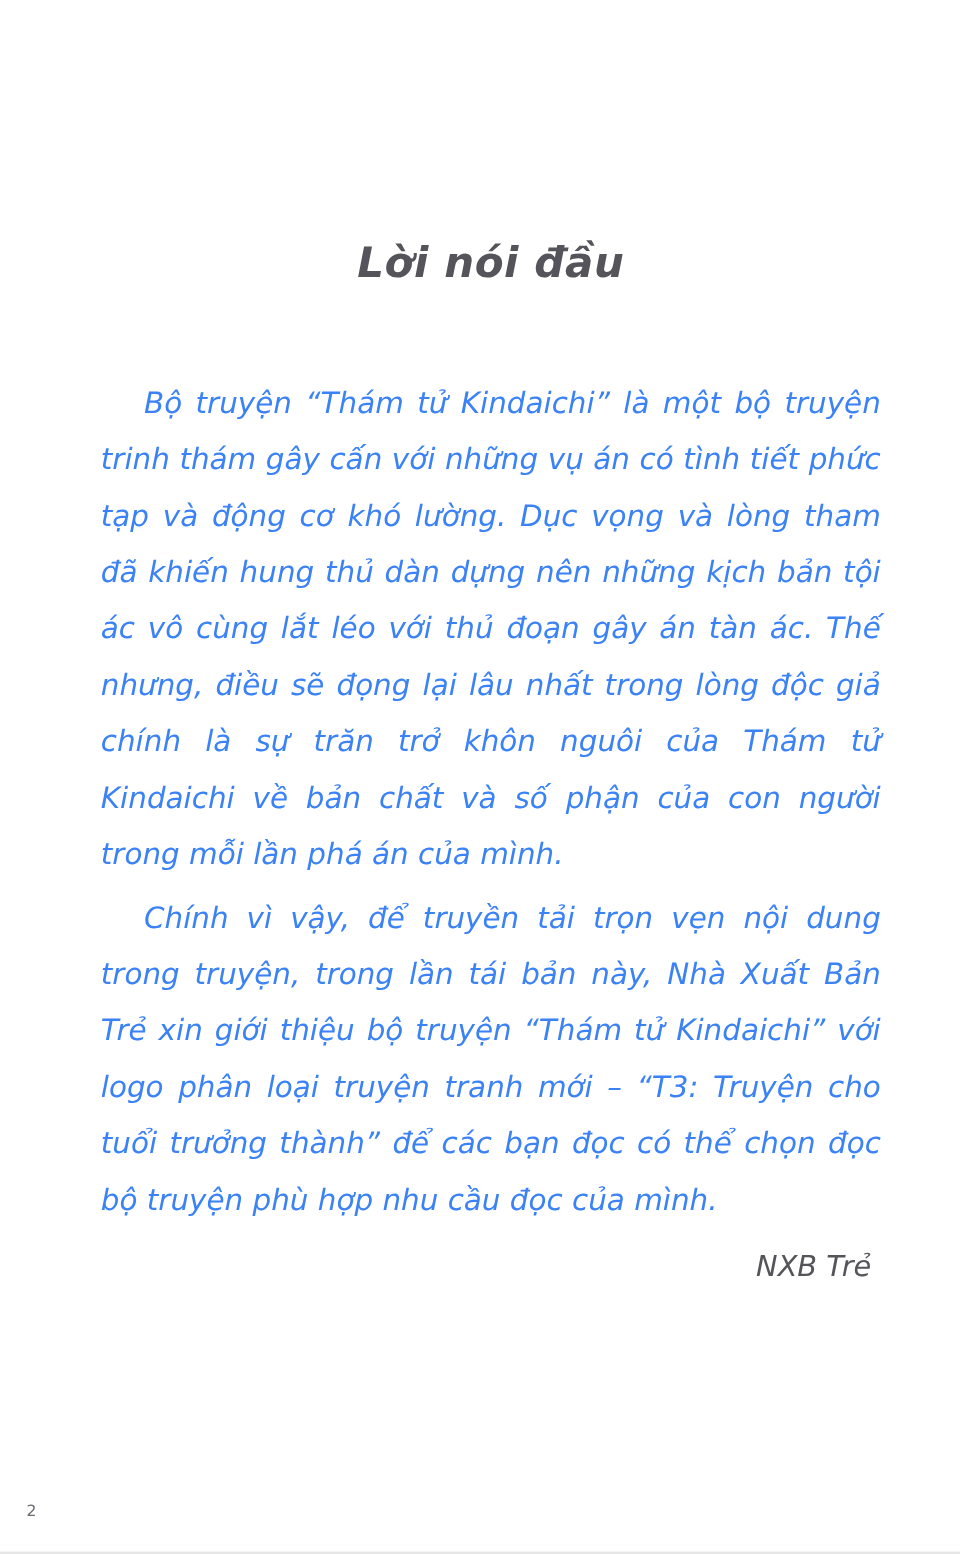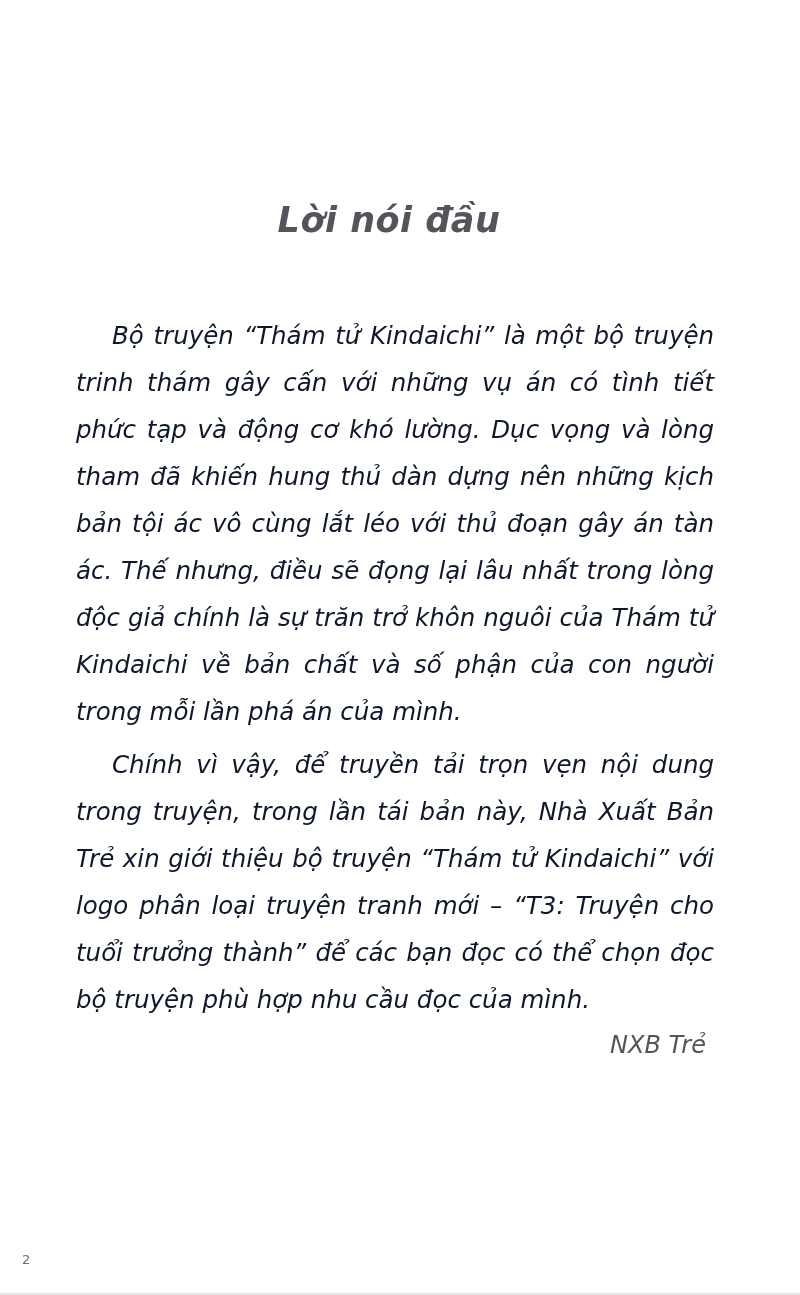--- a/index.html
+++ b/index.html
@@ -39,49 +39,49 @@
     white-space: nowrap;
     -webkit-text-stroke: 0.6px #7d7d86;
   }
   .watermark .dot {
     font-size: 37px;
   }
 
   
   .content {
     position: absolute;
-    left: 64px;
+    left: 84px;
     top: 200px;
     width: 650px;
   }
 
   .doc-title {
     text-align: center;
     font-style: italic;
     font-size: 35px;
     color: #55545a;
     font-family: "DejaVu Sans", sans-serif;
     margin: 0 0 72px 0;
     letter-spacing: 0.5px;
   }
 
   .para {
     font-style: italic;
     font-size: 24.5px;
     line-height: 47px;
-    color: #0f172a;
+    color: #3b82f6;
     text-align: justify;
     text-justify: inter-word;
-    margin: 0 0 6px 12px;
+    margin: 0 0 6px 0;
     text-indent: 36px;
     font-family: "DejaVu Sans", sans-serif;
   }
 
   .signature {
-    margin-top: 8px;
+    margin-top: 18px;
     text-align: right;
     font-style: italic;
     font-size: 24px;
     color: #55545a;
     padding-right: 8px;
   }
 
   .page-number {
     position: absolute;
     left: 22px;

